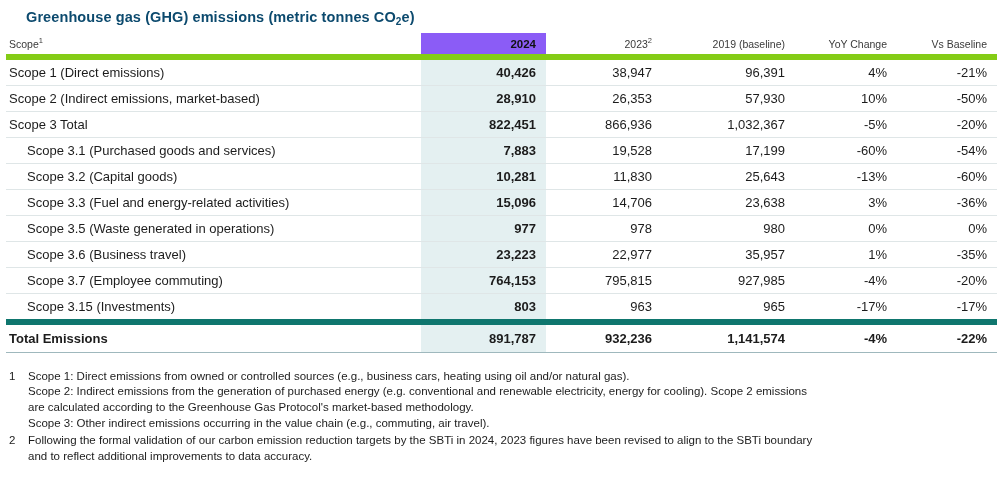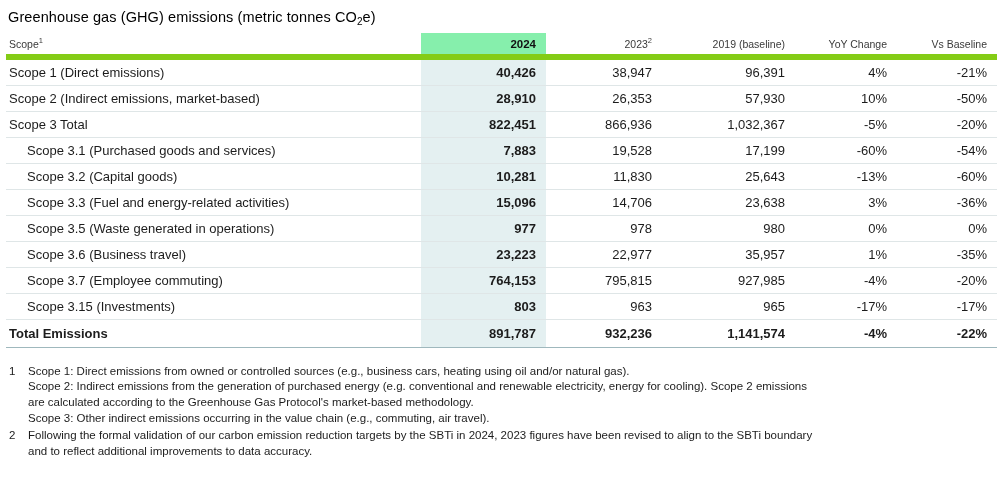--- a/index.html
+++ b/index.html
@@ -16,24 +16,24 @@
   }
   .page {
     position: relative;
     width: 1003px;
     height: 485px;
     box-sizing: border-box;
     padding: 6px 6px 0 6px;
   }
   .title {
     font-size: 14.5px;
-    font-weight: normal;
-    color: #000000;
+    font-weight: bold;
+    color: #0c4a6e;
     letter-spacing: 0.1px;
-    margin: 3px 0 8px 2px;
+    margin: 3px 0 8px 20px;
   }
   .title sub {
     font-size: 10px;
     vertical-align: baseline;
     position: relative;
     top: 3px;
   }
   table.ghg {
     width: 991px;
     border-collapse: collapse;
@@ -58,21 +58,21 @@
   }
   thead th.scope-head {
     text-align: left;
     padding-left: 3px;
   }
   thead th sup {
     font-size: 7.5px;
     vertical-align: super;
   }
   thead th.col-2024 {
-    background: #86efac;
+    background: #8b5cf6;
     font-weight: bold;
     color: #111;
     font-size: 11.5px;
   }
   tbody td {
     padding: 5px 10px 5px 0;
     text-align: right;
     border-bottom: 1px solid #dfe6e7;
     font-size: 13px;
     color: #1c1c1c;
@@ -86,21 +86,21 @@
     padding-left: 21px;
   }
   tbody td.col-2024 {
     background: #e4f0f1;
     font-weight: bold;
     margin-top: 23px;
   }
   tbody tr.total td {
     font-weight: bold;
     border-bottom: 1px solid #9fb8bd;
-    border-top: 1px solid #0f766e;
+    border-top: 6px solid #0f766e;
     padding-top: 6px;
     padding-bottom: 6px;
   }
   tbody tr.total td.label {
     font-weight: bold;
   }
   .footnotes {
     margin-top: 16px;
     font-size: 11.5px;
     color: #1c1c1c;

